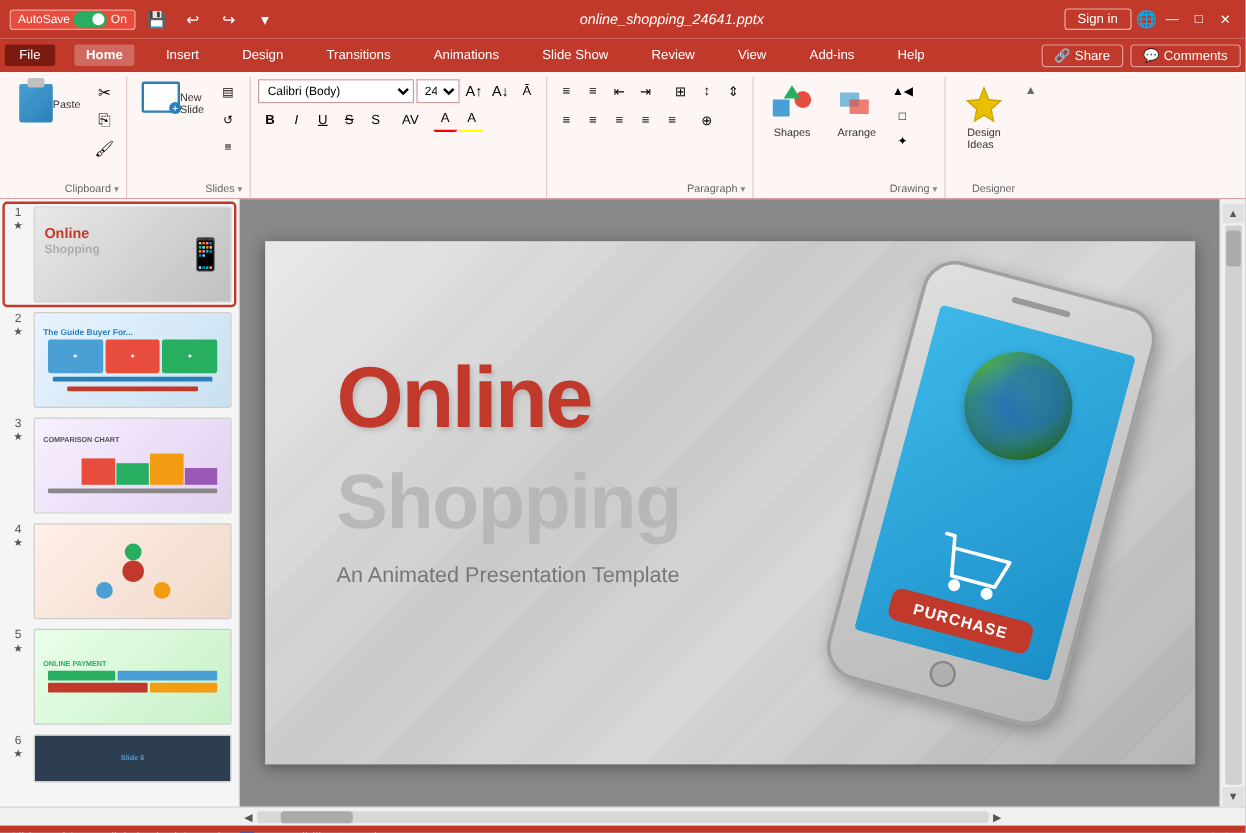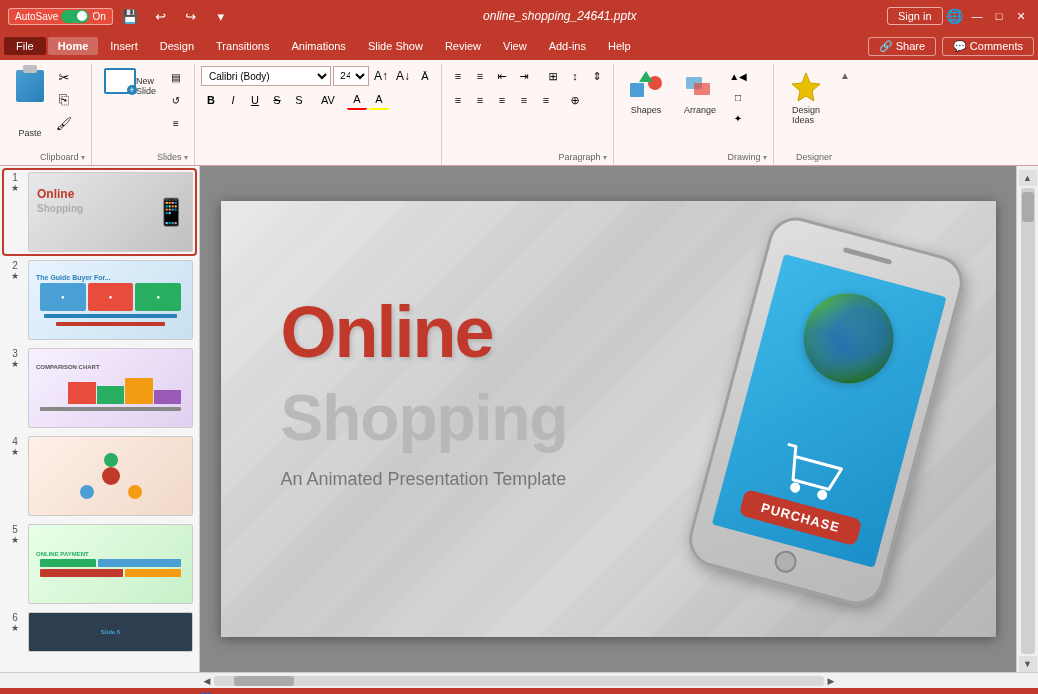--- a/index.html
+++ b/index.html
@@ -57,21 +57,21 @@
     }
     .globe-icon { font-size: 14px; }
 
     
     #menu-bar {
       background: #c0392b;
       height: 28px;
       display: flex;
       align-items: center;
       padding: 0 4px;
-      gap: 2px;
+      gap: 16px;
     }
     .menu-file {
       background: #7b1a10;
       color: white;
       padding: 3px 12px;
       font-size: 11px;
       cursor: pointer;
       border-radius: 2px;
     }
     .menu-item {
@@ -114,27 +114,26 @@
       font-size: 9px;
       color: #666;
       text-align: right;
       width: 100%;
       padding: 2px 0 3px 0;
       border-top: 1px solid transparent;
       margin-top: auto;
     }
     .paste-btn {
       display: flex;
-      flex-direction: column;
+      flex-direction: row;
       align-items: center;
       padding: 4px 6px;
       cursor: pointer;
       border-radius: 3px;
       min-width: 40px;
-      gap: 24px;
     }
     .paste-icon {
       width: 28px; height: 32px;
       background: linear-gradient(135deg, #4a9fd4 0%, #2980b9 100%);
       border-radius: 2px;
       position: relative;
       margin-bottom: 2px;
     }
     .paste-icon::before {
       content: '';
@@ -190,21 +189,20 @@
       padding: 0 3px;
       cursor: pointer;
     }
     .size-select {
       width: 36px; height: 20px;
       border: 1px solid #c8a0a0;
       background: white;
       font-size: 10px;
       padding: 0 2px;
       cursor: pointer;
-      font-family: Liberation Mono, monospace;
     }
     .font-btn {
       width: 20px; height: 20px;
       display: flex; align-items: center; justify-content: center;
       cursor: pointer; border-radius: 2px; font-size: 11px;
       border: none; background: transparent;
     }
     .bold { font-weight: bold; }
     .italic-s { font-style: italic; }
     .underline-s { text-decoration: underline; }

